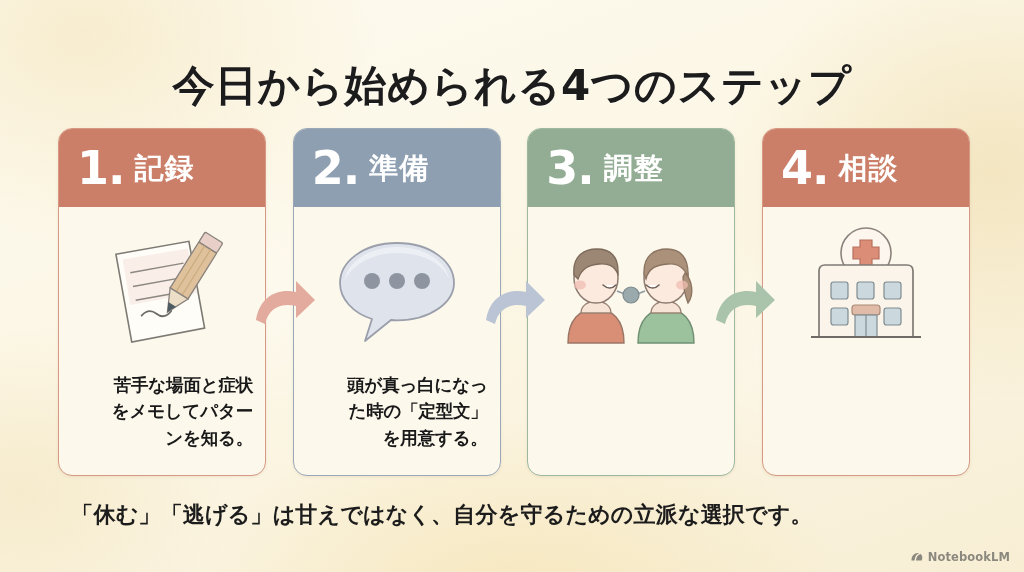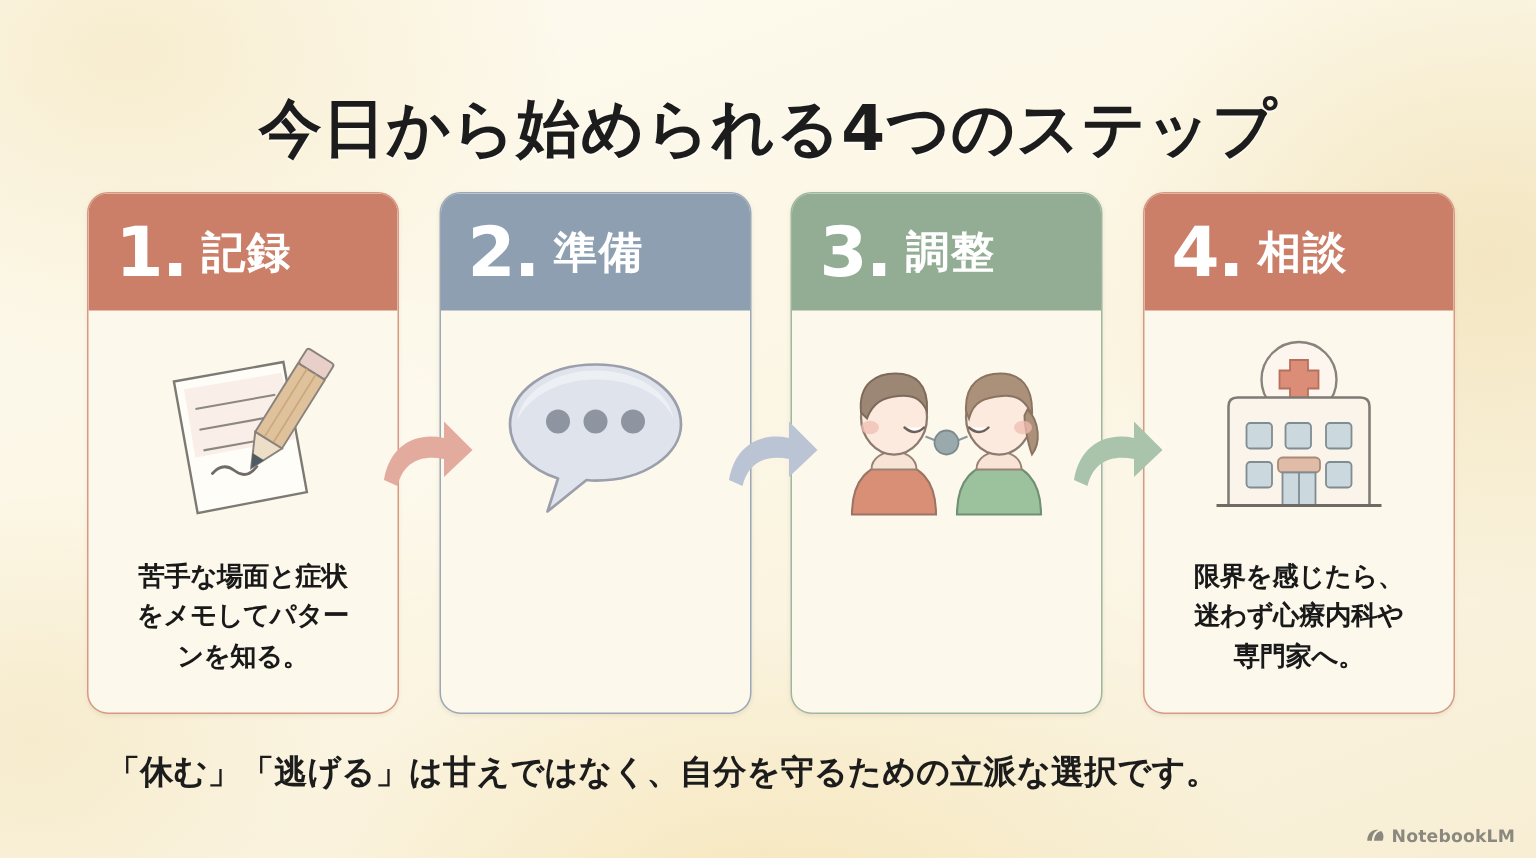--- a/index.html
+++ b/index.html
@@ -117,21 +117,21 @@
     align-items: center;
     justify-content: center;
   }
   .card-body {
     flex: 1;
     padding: 0 12px 10px;
     box-sizing: border-box;
     font-size: 17.5px;
     line-height: 1.5;
     color: #191919;
-    text-align: center;
+    text-align: right;
     font-weight: 700;
     white-space: pre-line;
     letter-spacing: -0.2px;
   }
 
   
   .arrow {
     position: absolute;
     top: 274px;
     width: 66px;
@@ -220,20 +220,23 @@
       </div>
       <div class="card-art">
         <svg width="150" height="130" viewBox="0 0 150 130">
           <path d="M75 18 C41 18 18 37 18 58 C18 74 31 88 50 94 L43 116 L69 95 C71.5 95.3 73 95.4 75 95.4 C109 95.4 132 77 132 58 C132 37 109 18 75 18 Z" fill="#dfe3ec" stroke="#9a9fab" stroke-width="1.8" stroke-linejoin="round"></path>
           <path d="M75 22 C46 22 25 38 23 55 C30 40 50 28 75 28 C100 28 120 38 127 54 C124 37 104 22 75 22 Z" fill="#eef1f6" opacity="0.85"></path>
           <circle cx="50" cy="56" r="8" fill="#8e95a0"></circle>
           <circle cx="75" cy="56" r="8" fill="#8e95a0"></circle>
           <circle cx="100" cy="56" r="8" fill="#8e95a0"></circle>
         </svg>
       </div>
+      <div class="card-body">頭が真っ白になっ
+た時の「定型文」
+を用意する。</div>
     </div>
 
     <div class="card c-sage">
       <div class="card-head">
         <span class="step-num">3.</span>
         <span class="step-word">調整</span>
       </div>
       <div class="card-art">
         <svg width="160" height="130" viewBox="0 0 160 130">
 
@@ -273,23 +276,20 @@
           <rect x="66" y="57" width="17" height="17" rx="2.5" fill="#cbd8dd" stroke="#7f8c91" stroke-width="1.2"></rect>
           <rect x="93" y="57" width="17" height="17" rx="2.5" fill="#cbd8dd" stroke="#7f8c91" stroke-width="1.2"></rect>
           <rect x="40" y="83" width="17" height="17" rx="2.5" fill="#cbd8dd" stroke="#7f8c91" stroke-width="1.2"></rect>
           <rect x="93" y="83" width="17" height="17" rx="2.5" fill="#cbd8dd" stroke="#7f8c91" stroke-width="1.2"></rect>
           <rect x="61" y="80" width="28" height="10" rx="3" fill="#e0bca8" stroke="#a98a77" stroke-width="1.2"></rect>
           <rect x="64" y="90" width="22" height="22" fill="#cbd8dd" stroke="#7f8c91" stroke-width="1.2"></rect>
           <line x1="75" y1="90" x2="75" y2="112" stroke="#7f8c91" stroke-width="1.2"></line>
           <line x1="20" y1="112" x2="130" y2="112" stroke="#6f6a65" stroke-width="2"></line>
         </svg>
       </div>
-      <div class="card-body">限界を感じたら、
-迷わず心療内科や
-専門家へ。</div>
     </div>
 
   </div>
 
   <div class="arrow arrow-1">
     <svg width="66" height="60" viewBox="0 0 66 60">
       <path d="M4 46 C8 22 26 14 44 18 L44 7 L63 26 L44 44 L44 32 C30 29 17 33 13 50 Z" fill="#e3aa9e"></path>
     </svg>
   </div>
   <div class="arrow arrow-2">

